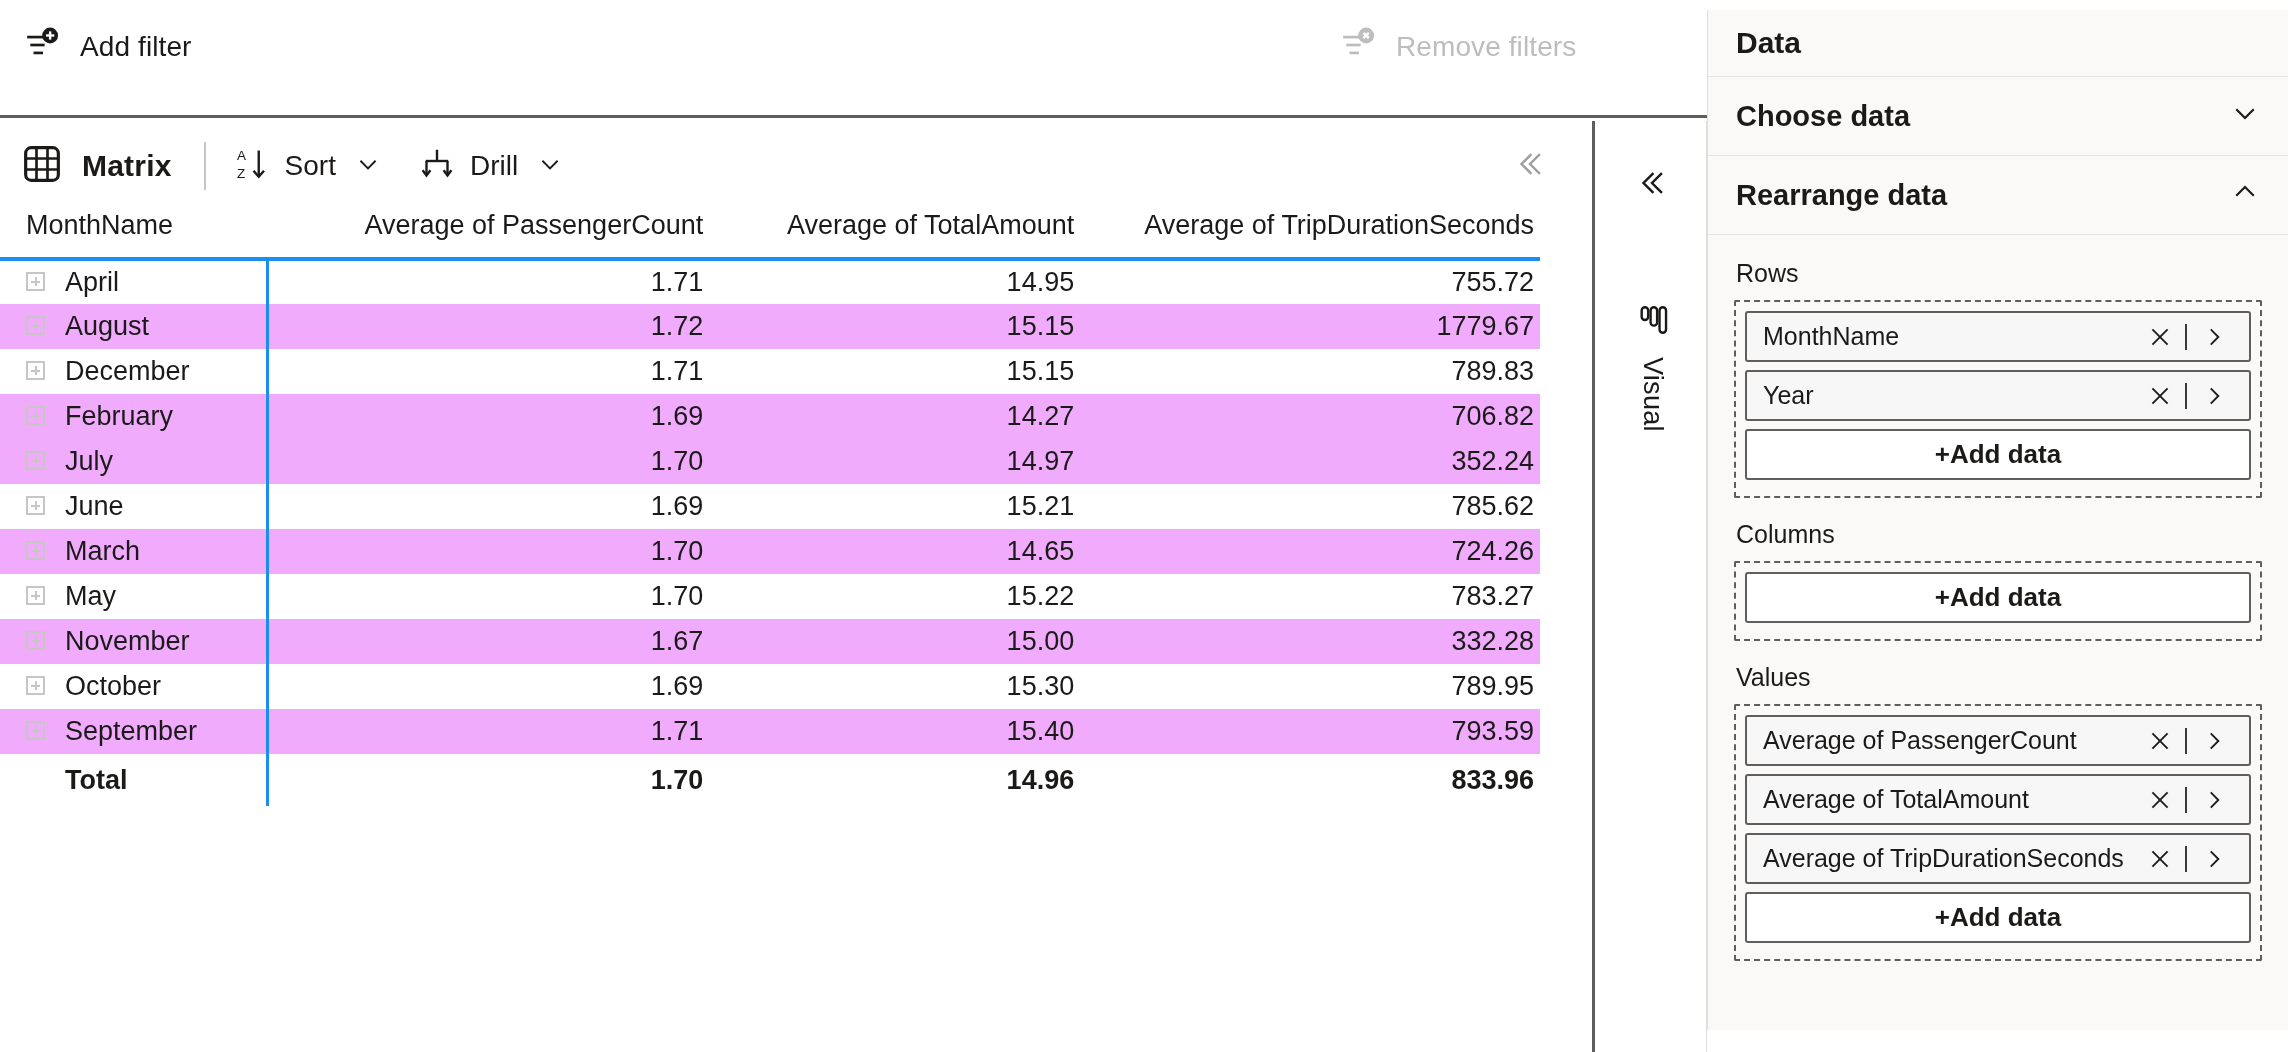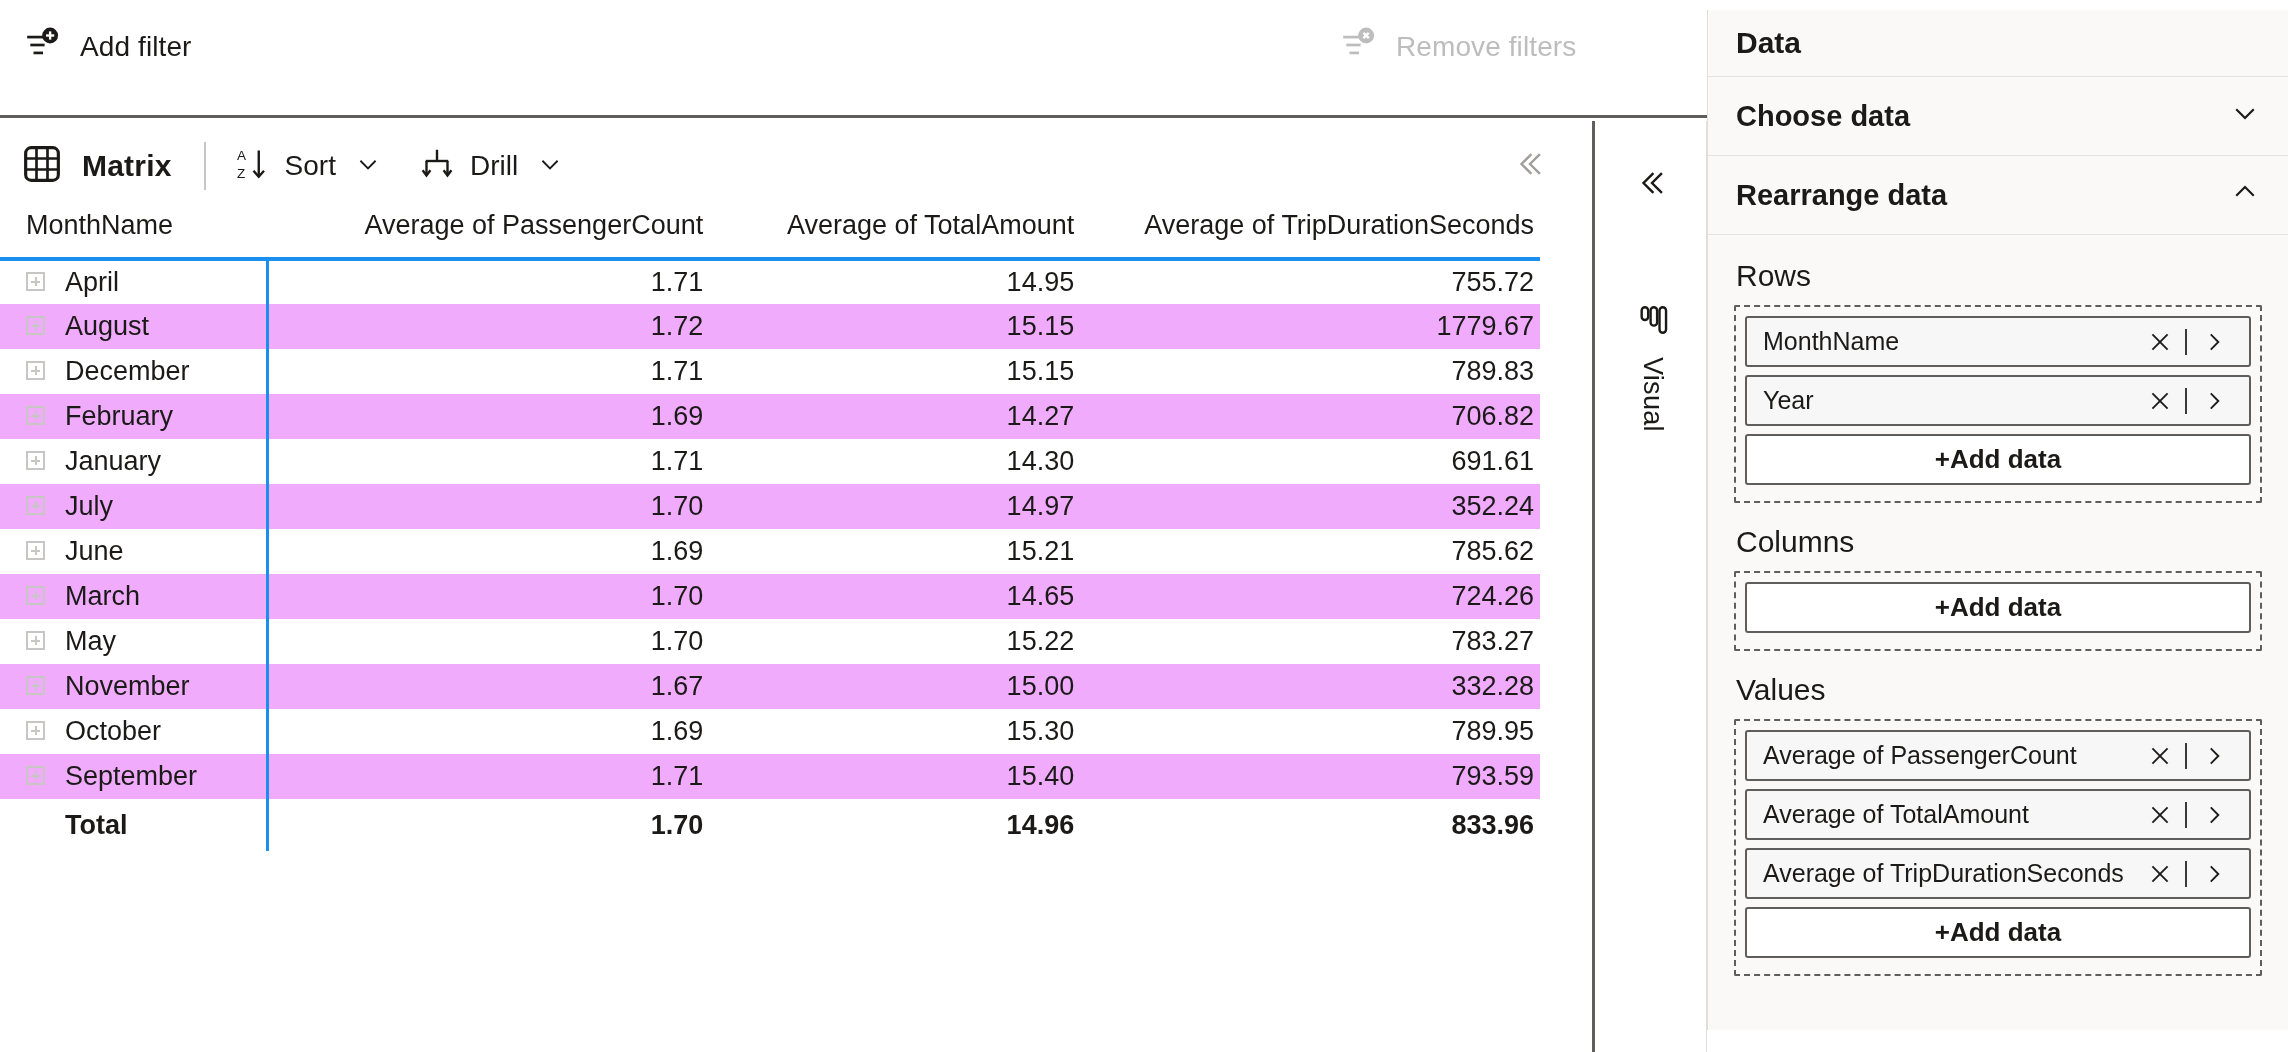--- a/index.html
+++ b/index.html
@@ -135,21 +135,21 @@
   }
   .dp-section-head {
     height: 79px; display: flex; align-items: center;
     padding: 0 28px; font-size: 29px; font-weight: 700;
     border-bottom: 1px solid #e6e4e2;
     cursor: pointer; user-select: none;
   }
   .dp-section-head .txt { flex: 1; }
   .dp-body { padding: 24px 26px 0 26px; }
   .bucket-label {
-    font-size: 30px; color: #1b1a19; margin: 0 0 12px 2px;
+    font-size: 25px; color: #1b1a19; margin: 0 0 12px 2px;
   }
   .bucket {
     border: 2px dashed #605e5c; border-radius: 2px;
     padding: 9px; margin-bottom: 22px;
   }
   .chip, .add-btn {
     height: 51px; border: 2px solid #605e5c; border-radius: 3px;
     display: flex; align-items: center;
     margin-bottom: 8px;
   }
@@ -300,26 +300,20 @@
               <td class="num">1.71</td>
               <td class="num">15.15</td>
               <td class="num">789.83</td>
             </tr>
             <tr class="alt">
               <td class="c0"><span class="exp-icon"></span><span>February</span></td>
               <td class="num">1.69</td>
               <td class="num">14.27</td>
               <td class="num">706.82</td>
             </tr>
-            <tr class="">
-              <td class="c0"><span class="exp-icon"></span><span>January</span></td>
-              <td class="num">1.71</td>
-              <td class="num">14.30</td>
-              <td class="num">691.61</td>
-            </tr>
             <tr class="alt">
               <td class="c0"><span class="exp-icon"></span><span>July</span></td>
               <td class="num">1.70</td>
               <td class="num">14.97</td>
               <td class="num">352.24</td>
             </tr>
             <tr class="">
               <td class="c0"><span class="exp-icon"></span><span>June</span></td>
               <td class="num">1.69</td>
               <td class="num">15.21</td>

